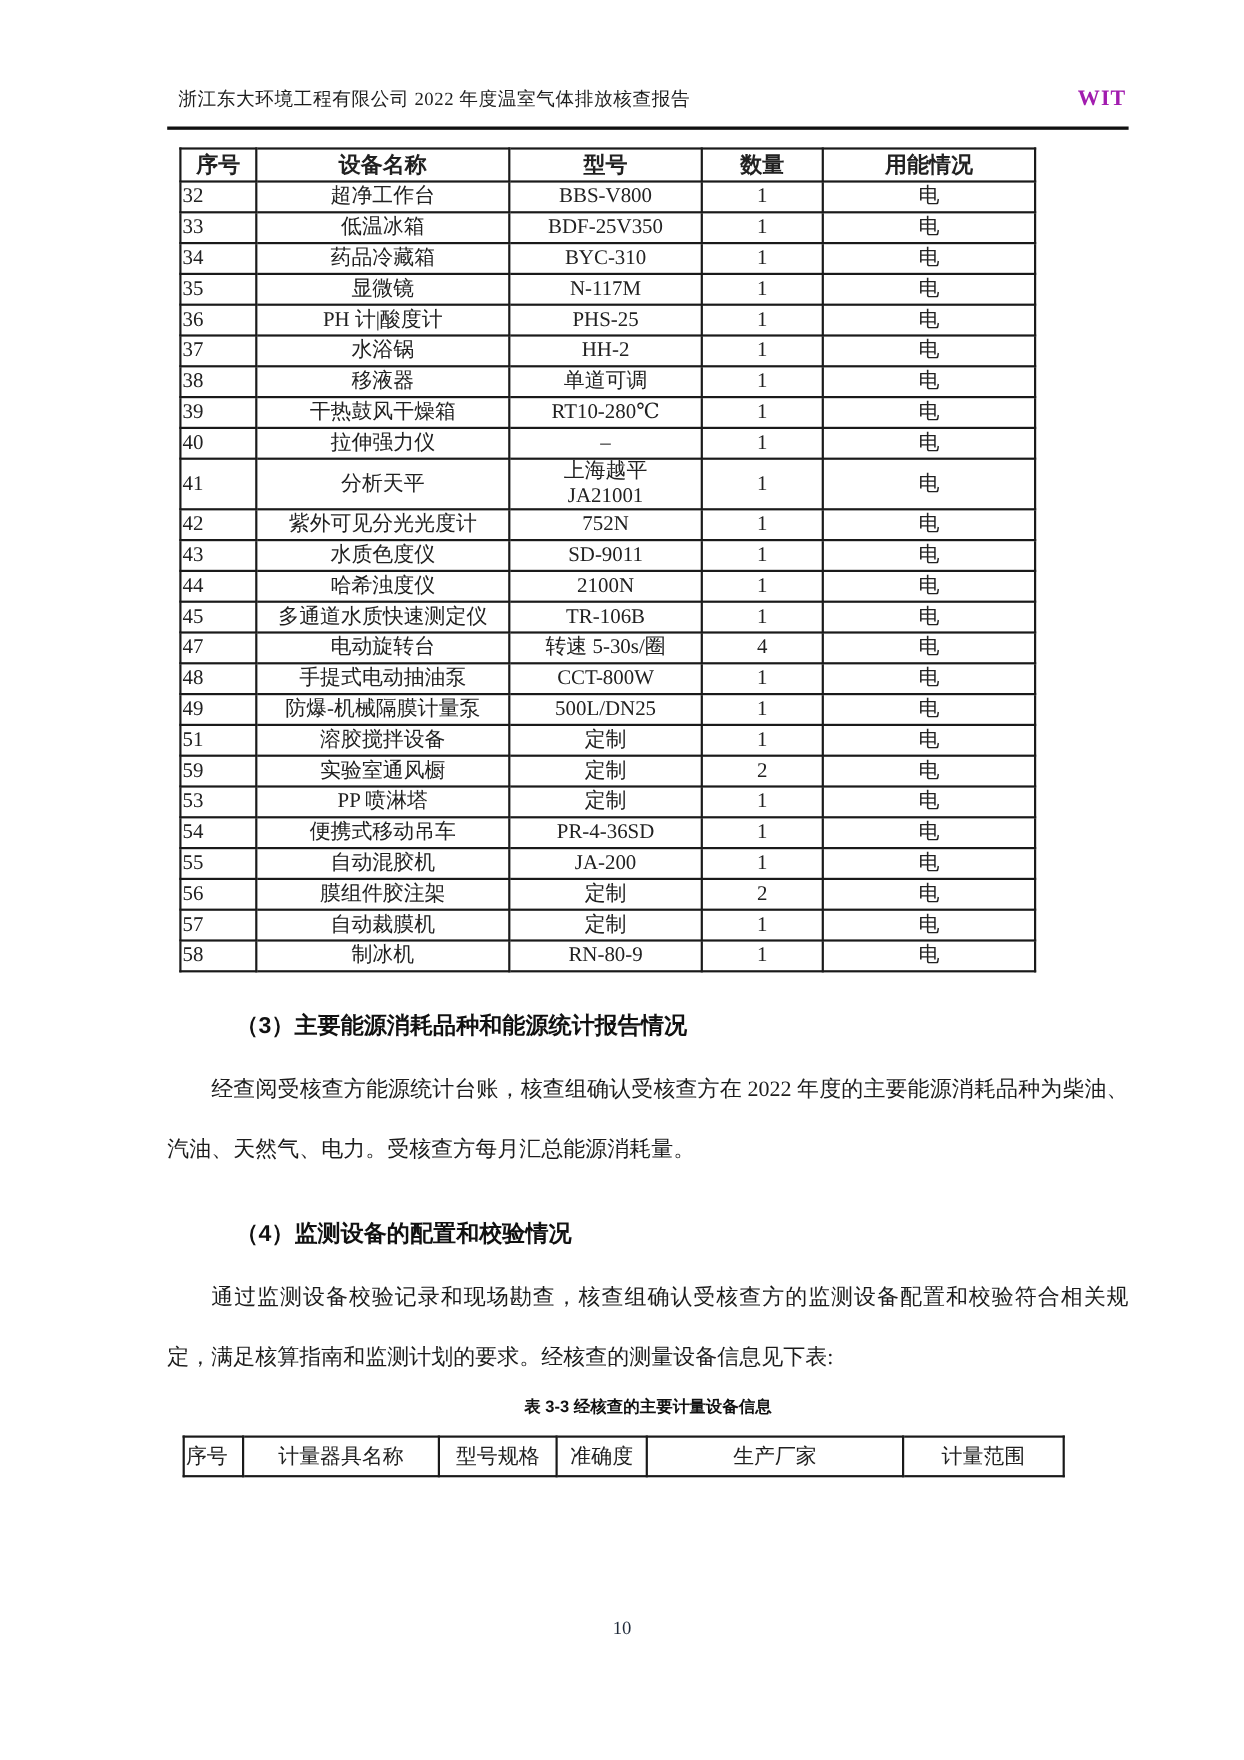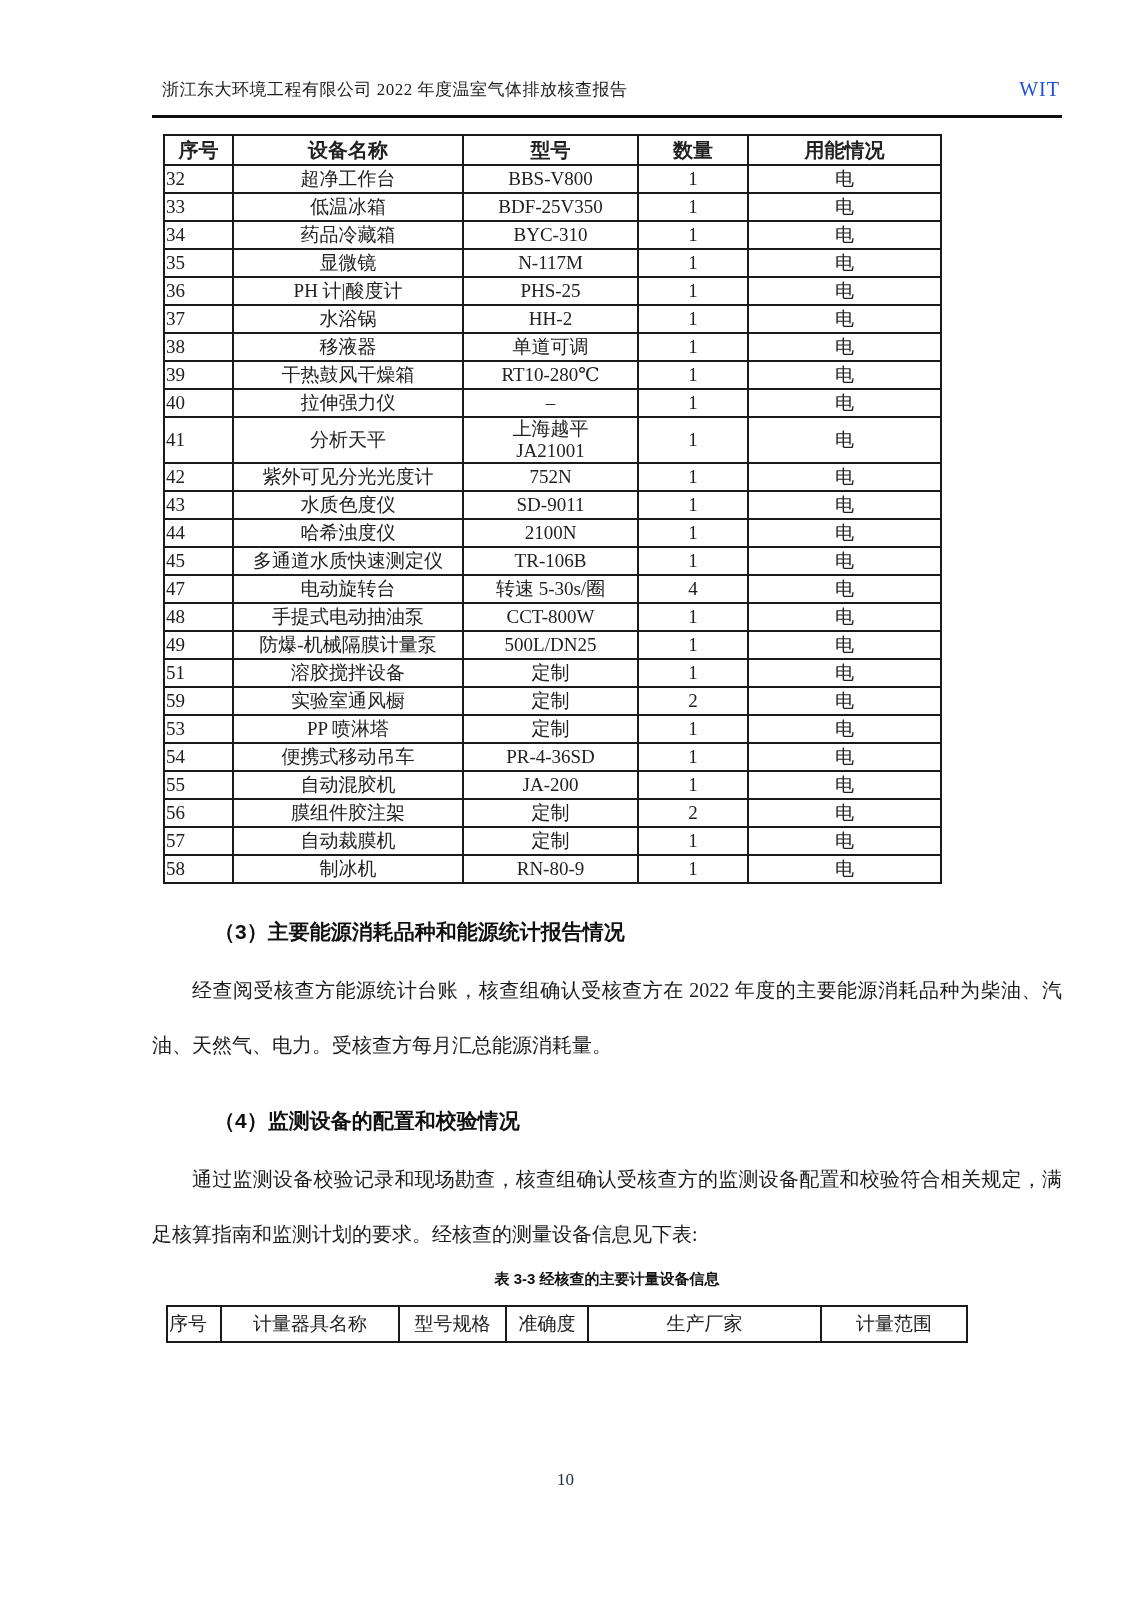--- a/index.html
+++ b/index.html
@@ -4,29 +4,29 @@
 <style>
   * { margin: 0; padding: 0; box-sizing: border-box; }
   html, body { background: #ffffff; }
   body {
     width: 1131px; height: 1600px;
     position: relative;
     font-family: "Liberation Serif", "DejaVu Serif", serif;
     color: #212121;
     overflow: hidden;
   }
-  .page { padding: 78px 69px 0 152px; }
+  .page { padding: 78px 105px 0 152px; }
 
   
   .page-header {
     display: flex; justify-content: space-between; align-items: flex-end;
     padding: 0 2px 0 10px;
   }
   .page-header .doc-title { font-size: 17px; letter-spacing: 0.5px; color: #1c1c1c; }
-  .page-header .brand { font-size: 20px; font-weight: 400; color: #1d4ed8; letter-spacing: 1px; }
+  .page-header .brand { font-size: 20px; font-weight: 700; color: #a21caf; letter-spacing: 1px; }
   .header-rule { border-bottom: 3px solid #101010; margin-top: 14px; }
 
   
   table { border-collapse: collapse; table-layout: fixed; }
   .equip-table {
     width: 777px; margin: 16px 0 0 11px;
     font-size: 19px;
   }
   .equip-table th, .equip-table td {
     border: 2px solid #1a1a1a;

